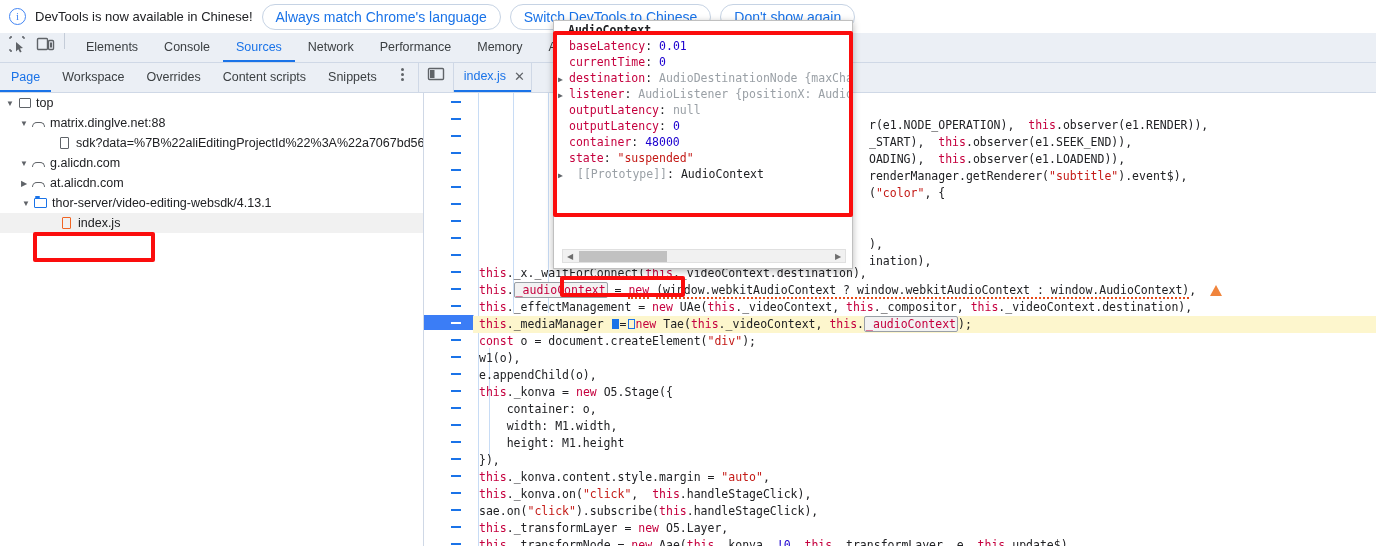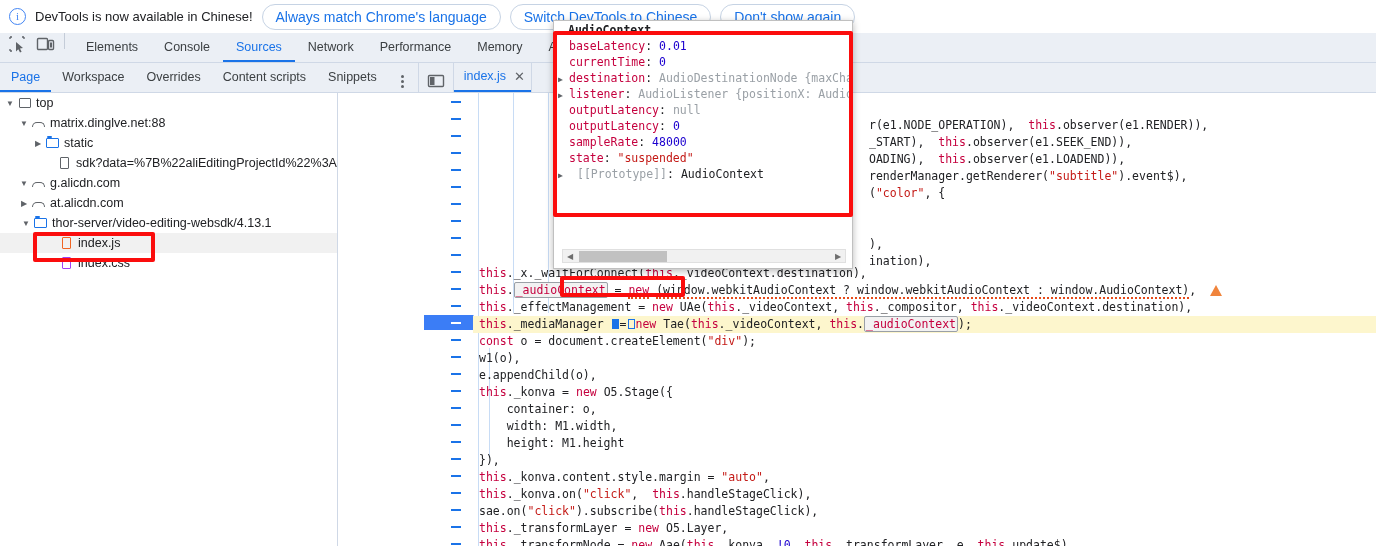--- a/index.html
+++ b/index.html
@@ -47,21 +47,21 @@
     font-size:12.5px;color:#3c4043;padding:0 13px;
     height:29px;line-height:29px;white-space:nowrap;cursor:pointer;
     box-sizing:border-box;
   }
   .panel-tab.sel{color:#1a73e8;border-bottom:2px solid #1a73e8;}
 
   
   #subbar{
     left:0;top:63px;width:1376px;height:30px;
     background:#ebeff5;border-bottom:1px solid #cfd8e6;
-    box-sizing:border-box;display:flex;align-items:flex-end;
+    box-sizing:border-box;display:flex;align-items:flex-start;
     z-index:3;
   }
   .sub-tab{
     font-size:12.5px;color:#3c4043;padding:0 11px;
     height:29px;line-height:29px;white-space:nowrap;cursor:pointer;
     box-sizing:border-box;
   }
   .sub-tab.sel{color:#1a73e8;border-bottom:2px solid #1a73e8;}
   .kebab{
     width:18px;height:22px;margin:0 6px;cursor:pointer;
@@ -72,21 +72,21 @@
   .panel-btn{width:26px;height:22px;margin:0 4px;cursor:pointer;position:relative;}
   .file-tab{
     font-size:12.5px;color:#1a73e8;height:29px;line-height:29px;
     padding:0 6px 0 10px;box-sizing:border-box;
     border-bottom:2px solid #1a73e8;display:flex;align-items:center;gap:8px;cursor:pointer;
   }
   .file-tab .x{color:#5f6368;font-size:13px;cursor:pointer;}
 
   
   #navigator{
-    left:0;top:93px;width:338px;height:453px;
+    left:0;top:93px;width:424px;height:453px;
     background:#fff;border-right:1px solid #cfd8e6;
     box-sizing:border-box;overflow:hidden;z-index:2;
   }
   .tree-row{
     height:20px;display:flex;align-items:center;
     font-size:12.5px;color:#202124;white-space:nowrap;cursor:pointer;
   }
   .tree-row.selected{background:#f1f1f1;}
   .tw{width:12px;flex:none;display:flex;align-items:center;justify-content:center;
       font-size:8px;color:#5f6368;}
@@ -276,27 +276,20 @@
         </span>
         <span class="tlabel">top</span>
       </div>
       <div class="tree-row" style="padding-left: 18px;">
         <span class="tw open"></span>
         <span class="ticon">
           <span class="ic-cloud"></span>
         </span>
         <span class="tlabel">matrix.dinglve.net:88</span>
       </div>
-      <div class="tree-row" style="padding-left: 32px;">
-        <span class="tw closed"></span>
-        <span class="ticon">
-          <span class="ic-folder"></span>
-        </span>
-        <span class="tlabel">static</span>
-      </div>
       <div class="tree-row" style="padding-left: 44px;">
         <span class="tw none"></span>
         <span class="ticon">
           <span class="ic-doc"></span>
         </span>
         <span class="tlabel">sdk?data=%7B%22aliEditingProjectId%22%3A%22a7067bd5645</span>
       </div>
       <div class="tree-row" style="padding-left: 18px;">
         <span class="tw open"></span>
         <span class="ticon">
@@ -317,27 +310,20 @@
           <span class="ic-folder"></span>
         </span>
         <span class="tlabel">thor-server/video-editing-websdk/4.13.1</span>
       </div>
       <div class="tree-row selected" style="padding-left: 46px;">
         <span class="tw none"></span>
         <span class="ticon">
           <span class="ic-doc-js"></span>
         </span>
         <span class="tlabel">index.js</span>
-      </div>
-      <div class="tree-row" style="padding-left: 46px;">
-        <span class="tw none"></span>
-        <span class="ticon">
-          <span class="ic-doc-css"></span>
-        </span>
-        <span class="tlabel">index.css</span>
       </div>
     </div>
 </div>
 
 <div class="abs" id="editor">
   <div id="gutter">
       <div class="gline">
         <span class="gdash"></span>
       </div>
       <div class="gline">
@@ -437,21 +423,21 @@
 
 <div class="abs" id="popup">
   <div class="ptitle">AudioContext</div>
   <div id="popup-rows">
       <div class="prow"><span class="arw"></span><span class="pname">baseLatency</span><span>: </span><span class="pnum">0.01</span></div>
       <div class="prow"><span class="arw"></span><span class="pname">currentTime</span><span>: </span><span class="pnum">0</span></div>
       <div class="prow"><span class="arw">▶</span><span class="pname">destination</span><span>: </span><span class="pobj">AudioDestinationNode  {maxChann</span></div>
       <div class="prow"><span class="arw">▶</span><span class="pname">listener</span><span>: </span><span class="pobj">AudioListener  {positionX: AudioPar</span></div>
       <div class="prow"><span class="arw"></span><span class="pname">outputLatency</span><span>: </span><span class="pnull">null</span></div>
       <div class="prow"><span class="arw"></span><span class="pname">outputLatency</span><span>: </span><span class="pnum">0</span></div>
-      <div class="prow"><span class="arw"></span><span class="pname">sampleRate</span><span>: </span><span class="pnum">48000</span></div>
+      <div class="prow"><span class="arw"></span><span class="pname">container</span><span>: </span><span class="pnum">48000</span></div>
       <div class="prow"><span class="arw"></span><span class="pname">state</span><span>: </span><span class="pstr">"suspended"</span></div>
       <div class="prow"><span class="arw">▶</span><span class="pproto">[[Prototype]]</span><span>: </span><span class="pctor">AudioContext</span></div>
     </div>
   <div class="hscroll">
     <span class="arrow">◀</span>
     <span class="track">
         <span class="thumb"></span>
       </span>
     <span class="arrow">▶</span>
   </div>

